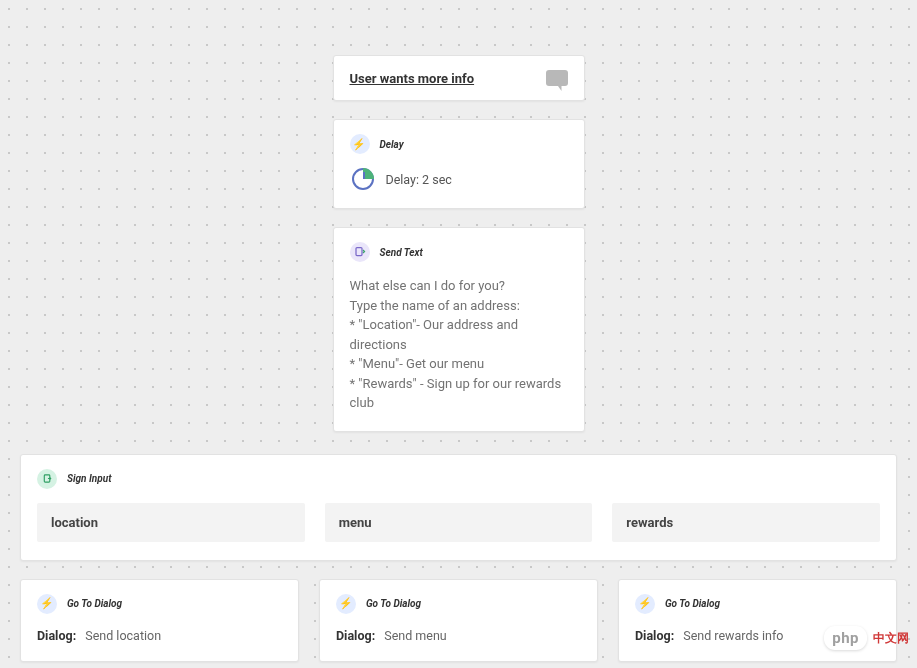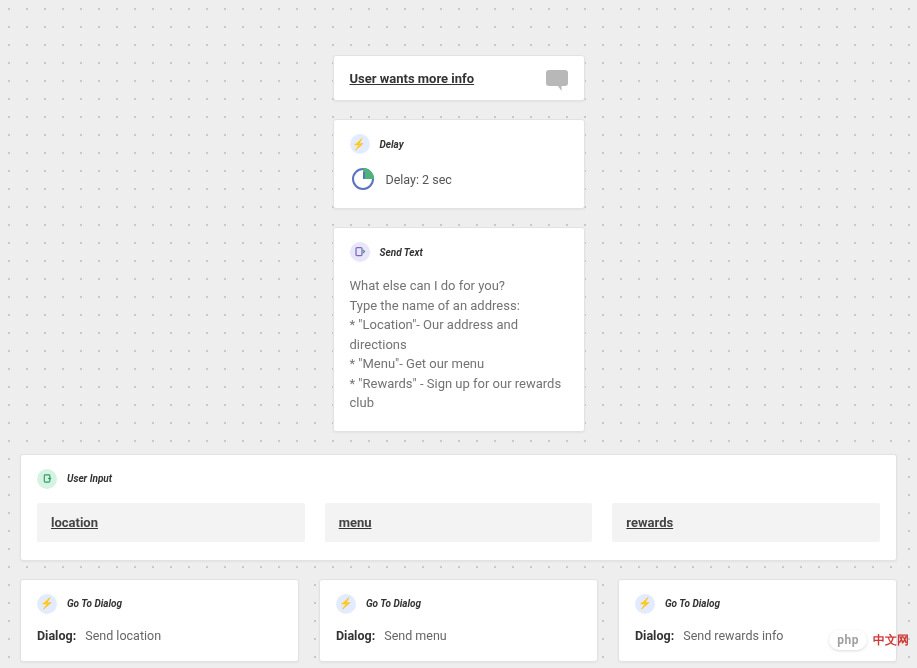--- a/index.html
+++ b/index.html
@@ -146,21 +146,20 @@
     background: #d5f2e3;
     display: flex;
     align-items: center;
     justify-content: center;
   }
   .userinput-icon svg { width: 11px; height: 11px; }
   .ui-options {
     display: flex;
     gap: 20px;
     margin-top: 6px;
-    text-decoration: underline;
   }
   .ui-option {
     flex: 1;
     background: #f3f3f3;
     padding: 12px 14px;
     font-weight: 700;
     font-size: 13px;
     color: #444;
     border-radius: 2px;
   }
@@ -189,21 +188,21 @@
     right: 8px;
     bottom: 18px;
     display: flex;
     align-items: center;
     gap: 6px;
   }
   .wm-badge {
     background: #fff;
     border-radius: 11px;
     padding: 3px 8px;
-    font-size: 12px;
+    font-size: 15px;
     font-weight: 700;
     color: #a0a0a0;
     letter-spacing: 0.5px;
     box-shadow: 0 1px 3px rgba(0,0,0,0.15);
   }
   .wm-text {
     font-size: 12px;
     font-weight: 700;
     color: #d03838;
     text-align: right;
@@ -250,21 +249,21 @@
   </div>
 
   <div class="card userinput-card">
     <div class="card-title-row">
       <span class="userinput-icon">
         <svg viewBox="0 0 24 24" fill="none" stroke="#2f9e63" stroke-width="2.5">
           <rect x="5" y="4" width="12" height="16" rx="2"></rect>
           <path d="M13 12h6m-2-2l2 2-2 2"></path>
         </svg>
       </span>
-      <span class="card-title">User Input</span>
+      <span class="card-title">Sign Input</span>
     </div>
     <div class="ui-options">
       <div class="ui-option">location</div>
       <div class="ui-option">menu</div>
       <div class="ui-option">rewards</div>
     </div>
   </div>
 
   <div class="branch-row">
     <div class="card branch-card">

